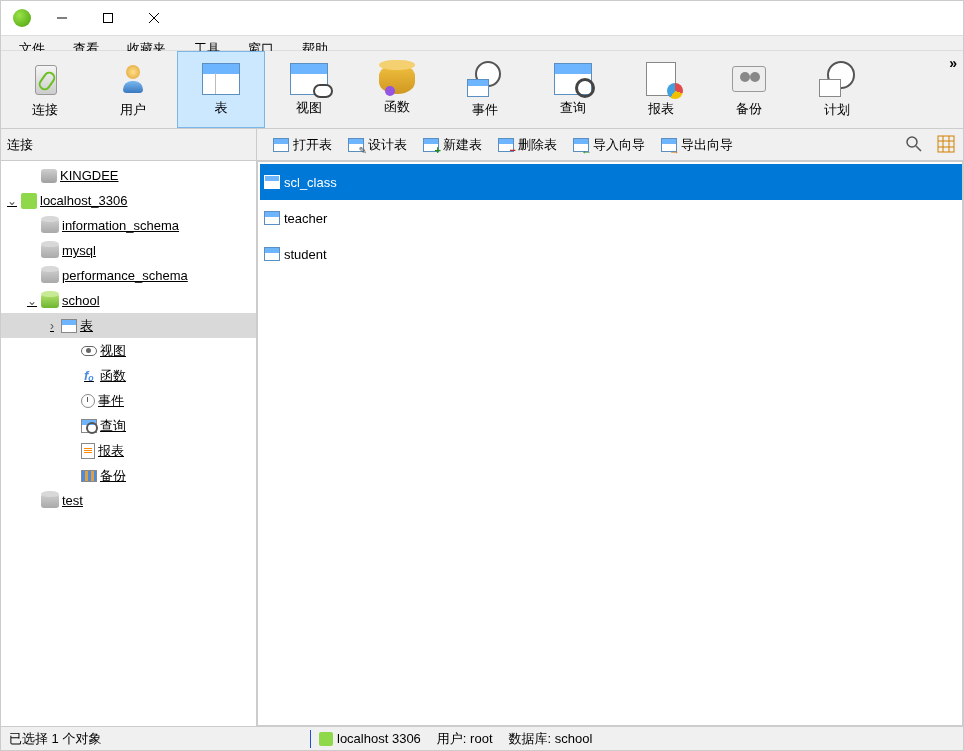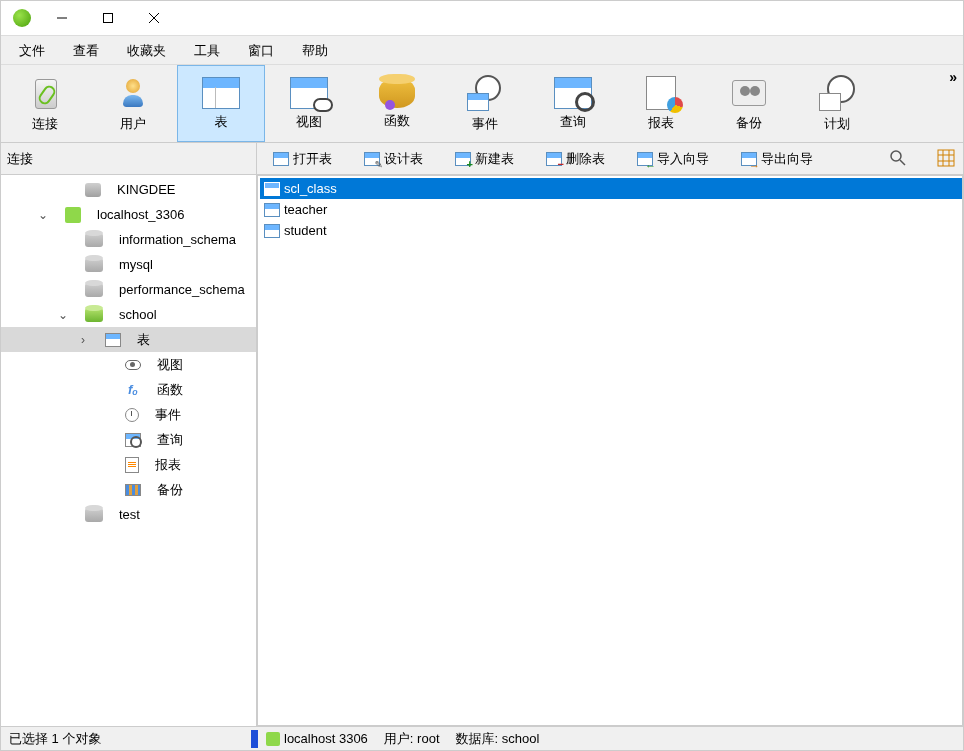--- a/index.html
+++ b/index.html
@@ -6,45 +6,45 @@
 body { font-family: "Microsoft YaHei", "Segoe UI", sans-serif; font-size: 13px; background: #fff; color: #000; width: 964px; height: 751px; overflow: hidden; display: flex; flex-direction: column; border: 1px solid #ccc; }
 
 
 .titlebar { height: 34px; display: flex; align-items: center; padding: 0 4px; background: #fff; }
 .titlebar .logo { width: 18px; height: 18px; background: radial-gradient(circle at 35% 35%, #9ae24a, #4aa00a); border-radius: 50%; margin: 0 8px; }
 .titlebar .title { flex: 1; }
 .winbtns { display: flex; }
 .winbtn { width: 46px; height: 30px; display: flex; align-items: center; justify-content: center; }
 
 
-.menubar { height: 30px; display: flex; align-items: flex-end; background: #f0f0f0; border-top: 1px solid #ddd; border-bottom: 1px solid #ddd; padding-left: 4px; }
+.menubar { height: 16px; display: flex; align-items: flex-start; background: #f0f0f0; border-top: 1px solid #ddd; border-bottom: 1px solid #ddd; padding-left: 4px; }
 .menuitem { padding: 4px 14px; }
 
 
 .bigbar { height: 78px; display: flex; align-items: stretch; background: #f0f0f0; border-bottom: 1px solid #ccc; position: relative; }
 .bigbtn { width: 88px; display: flex; flex-direction: column; align-items: center; justify-content: center; gap: 4px; }
 .bigbtn.selected { background: #cce8ff; border: 1px solid #7ab6e8; }
 .bigbtn .lbl { font-size: 13px; }
 .bigbar .overflow { position: absolute; right: 6px; top: 4px; font-weight: bold; font-size: 14px; }
 
 
 .subrow { height: 32px; display: flex; align-items: stretch; border-bottom: 1px solid #ccc; }
 .subrow .left { width: 256px; display: flex; align-items: center; padding-left: 6px; background: #f0f0f0; border-right: 1px solid #ccc; }
-.subrow .right { flex: 1; display: flex; align-items: center; background: #f0f0f0; padding-left: 8px; gap: 16px; }
+.subrow .right { flex: 1; display: flex; align-items: center; background: #f0f0f0; padding-left: 8px; gap: 0; }
 .tbtn { display: flex; align-items: center; gap: 4px; padding: 2px 8px; }
 .subrow .spacer { flex: 1; }
 .subrow .ricon { width: 20px; height: 20px; margin: 0 6px; }
 
 
 .mainarea { flex: 1; display: flex; min-height: 0; }
 .sidebar { width: 256px; border-right: 1px solid #ccc; overflow-y: auto; background: #fff; padding-top: 2px; }
 .content { flex: 1; background: #fff; padding: 2px 0 0 2px; overflow: auto; border: 1px solid #ccc; margin: 0; }
 
 
-.treerow { display: flex; align-items: center; height: 25px; padding-left: 20px; gap: 16px; white-space: nowrap; }
+.treerow { display: flex; align-items: center; height: 25px; padding-left: 2px; gap: 3px; white-space: nowrap; text-decoration: underline; }
 .treerow.sel { background: #d9d9d9; }
 .twist { width: 12px; text-align: center; color: #555; font-size: 12px; }
 .ticon-db { width: 18px; height: 14px; background: linear-gradient(#cfcfcf,#a9a9a9); border-radius: 3px; position: relative; }
 .ticon-db::before { content:""; position:absolute; top:-3px; left:0; right:0; height:6px; background:#d8d8d8; border-radius:50%/60%; }
 .ticon-db.active { background: linear-gradient(#b4e26d,#6db530); }
 .ticon-db.active::before { background:#c8ea94; }
 .ticon-plug { width: 16px; height: 16px; background: #8fd84a; border-radius: 2px; }
 .ticon-table { width: 16px; height: 14px; background: linear-gradient(to bottom,#6db6ff 40%,#fff 40%); border:1px solid #888; }
 .ticon-view { width: 16px; height: 10px; border: 1px solid #666; border-radius: 8px; position: relative; }
 .ticon-view::after{content:""; position:absolute; left:4px; top:1px; width:5px; height:5px; border-radius:50%; background:#666;}
@@ -52,21 +52,21 @@
 .ticon-clock { width:14px; height:14px; border:1px solid #888; border-radius:50%; position:relative; }
 .ticon-clock::after{content:"";position:absolute;left:5px;top:2px;width:1px;height:5px;background:#555;}
 .ticon-query { width:16px;height:14px; background: linear-gradient(to bottom,#6db6ff 40%,#fff 40%); border:1px solid #888; position:relative;}
 .ticon-query::after{content:"";position:absolute;right:-2px;bottom:-2px;width:8px;height:8px;border:2px solid #555;border-radius:50%;}
 .ticon-report { width:14px;height:16px;background:#fff;border:1px solid #888;position:relative;}
 .ticon-report::after{content:"";position:absolute;left:2px;top:4px;right:2px;height:6px;background:repeating-linear-gradient(#f80,#f80 1px,transparent 1px,transparent 2px);}
 .ticon-backup { width:16px;height:12px;background:repeating-linear-gradient(90deg,#4a8de0 0px,#4a8de0 3px,#e0a040 3px,#e0a040 6px);border:1px solid #888;}
 .ticon-grey{width:16px;height:14px;background:linear-gradient(#cfcfcf,#a0a0a0);border-radius:3px;}
 
 
-.cl-item { display: flex; align-items: center; gap: 4px; height: 21px; padding-left: 4px; }
+.cl-item { display: flex; align-items: center; gap: 4px; height: 36px; padding-left: 4px; }
 .cl-item.sel { background: #0078d7; color: #fff; }
 .cl-item .cicon { width: 16px; height: 14px; background: linear-gradient(to bottom,#6db6ff 40%,#fff 40%); border:1px solid #5a8fc0; }
 .cl-item.sel .cicon { border-color:#fff; }
 
 
 .status { height: 24px; display: flex; align-items: center; background: #f0f0f0; border-top: 1px solid #ccc; font-size: 13px; }
 .status .seg { padding: 0 8px; }
 .status .sicon { width:14px; height:14px; background:#8fd84a; border-radius:2px; margin-right:4px; display:inline-block; vertical-align:middle; }
 
 
@@ -324,21 +324,21 @@
         <span>teacher</span>
       </div>
       <div class="cl-item">
         <div class="cicon"></div>
         <span>student</span>
       </div>
     </div>
 </div>
 
 <div class="status">
-  <div class="seg" style="width:257px;border-right:7px solid #1d4ed8;">已选择 1 个对象</div>
+  <div class="seg" style="width:310px;border-right:1px solid #1d4ed8;">已选择 1 个对象</div>
   <div class="seg">
     <span class="sicon"></span><span>localhost 3306</span>
   </div>
   <div class="seg">
     <span>用户:</span> <span>root</span>
   </div>
   <div class="seg">
     <span>数据库:</span> <span>school</span>
   </div>
 </div>

